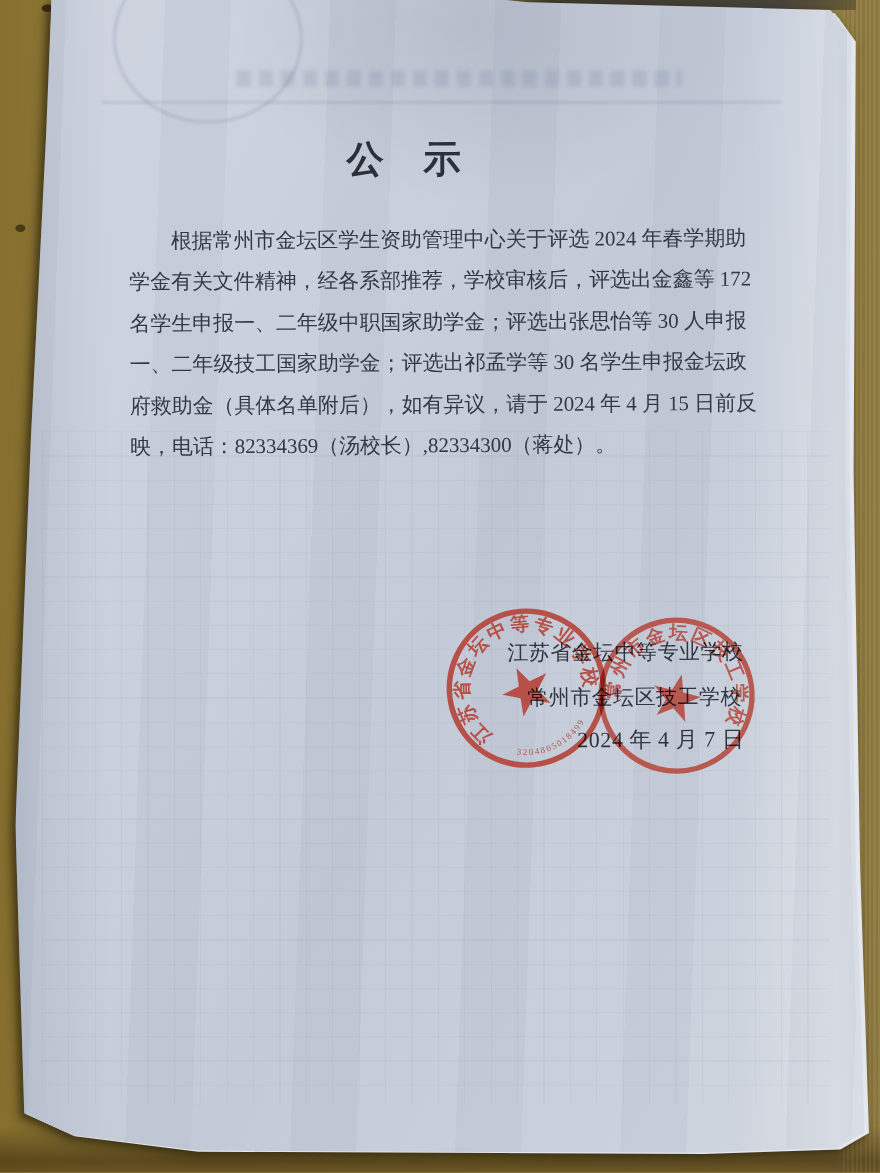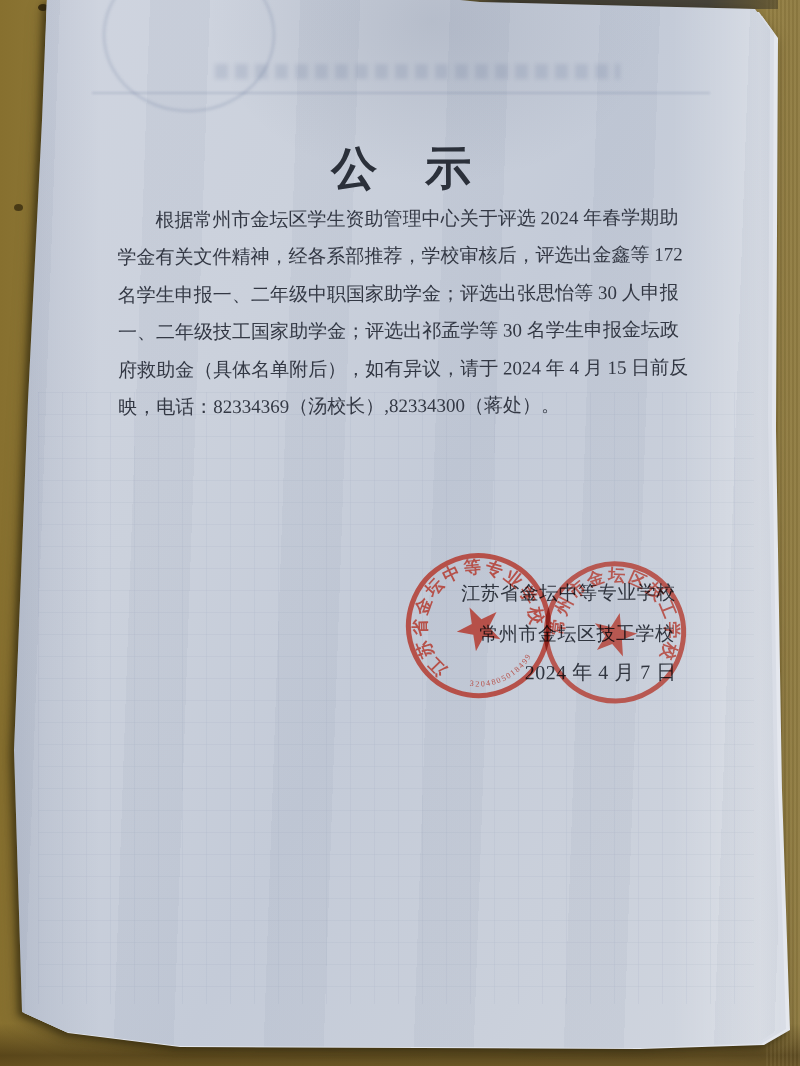--- a/index.html
+++ b/index.html
@@ -47,22 +47,22 @@
     filter:blur(2px);}
   .ghost-rule{position:absolute;left:92px;top:92px;width:618px;height:2px;
     background:rgba(95,110,148,0.20);filter:blur(1px);}
   .ghost-grid{position:absolute;left:38px;top:392px;width:716px;height:612px;opacity:.5;
     background:
       repeating-linear-gradient(to right, rgba(100,115,152,0.13) 0 1px, rgba(0,0,0,0) 1px 24px),
       repeating-linear-gradient(to bottom, rgba(100,115,152,0.11) 0 1px, rgba(0,0,0,0) 1px 22px);
     filter:blur(0.6px);}
 
   .doc{position:absolute;inset:0;transform:rotate(-0.3deg);color:var(--ink,#343a45);}
-  .title{position:absolute;left:317px;top:122px;margin:16px;
-    font-size:46px;font-weight:bold;letter-spacing:1px;color:#2b303a;white-space:nowrap;}
+  .title{position:absolute;left:317px;top:122px;margin:0;
+    font-size:34px;font-weight:bold;letter-spacing:1px;color:#2b303a;white-space:nowrap;}
   .para{position:absolute;left:119px;top:200px;width:561px;
     font-size:19px;line-height:37.4px;color:#333844;}
   .pline{text-align:justify;text-align-last:justify;white-space:nowrap;}
   .pline.indent{text-indent:38px;}
   .pline.last{text-align-last:left;}
 
   .sig{position:absolute;font-size:19px;letter-spacing:0.5px;color:#30353f;white-space:nowrap;}
   .sig1{left:461px;top:581px;}
   .sig2{left:479px;top:622px;}
   .date{left:524px;top:660px;font-size:20px;}

